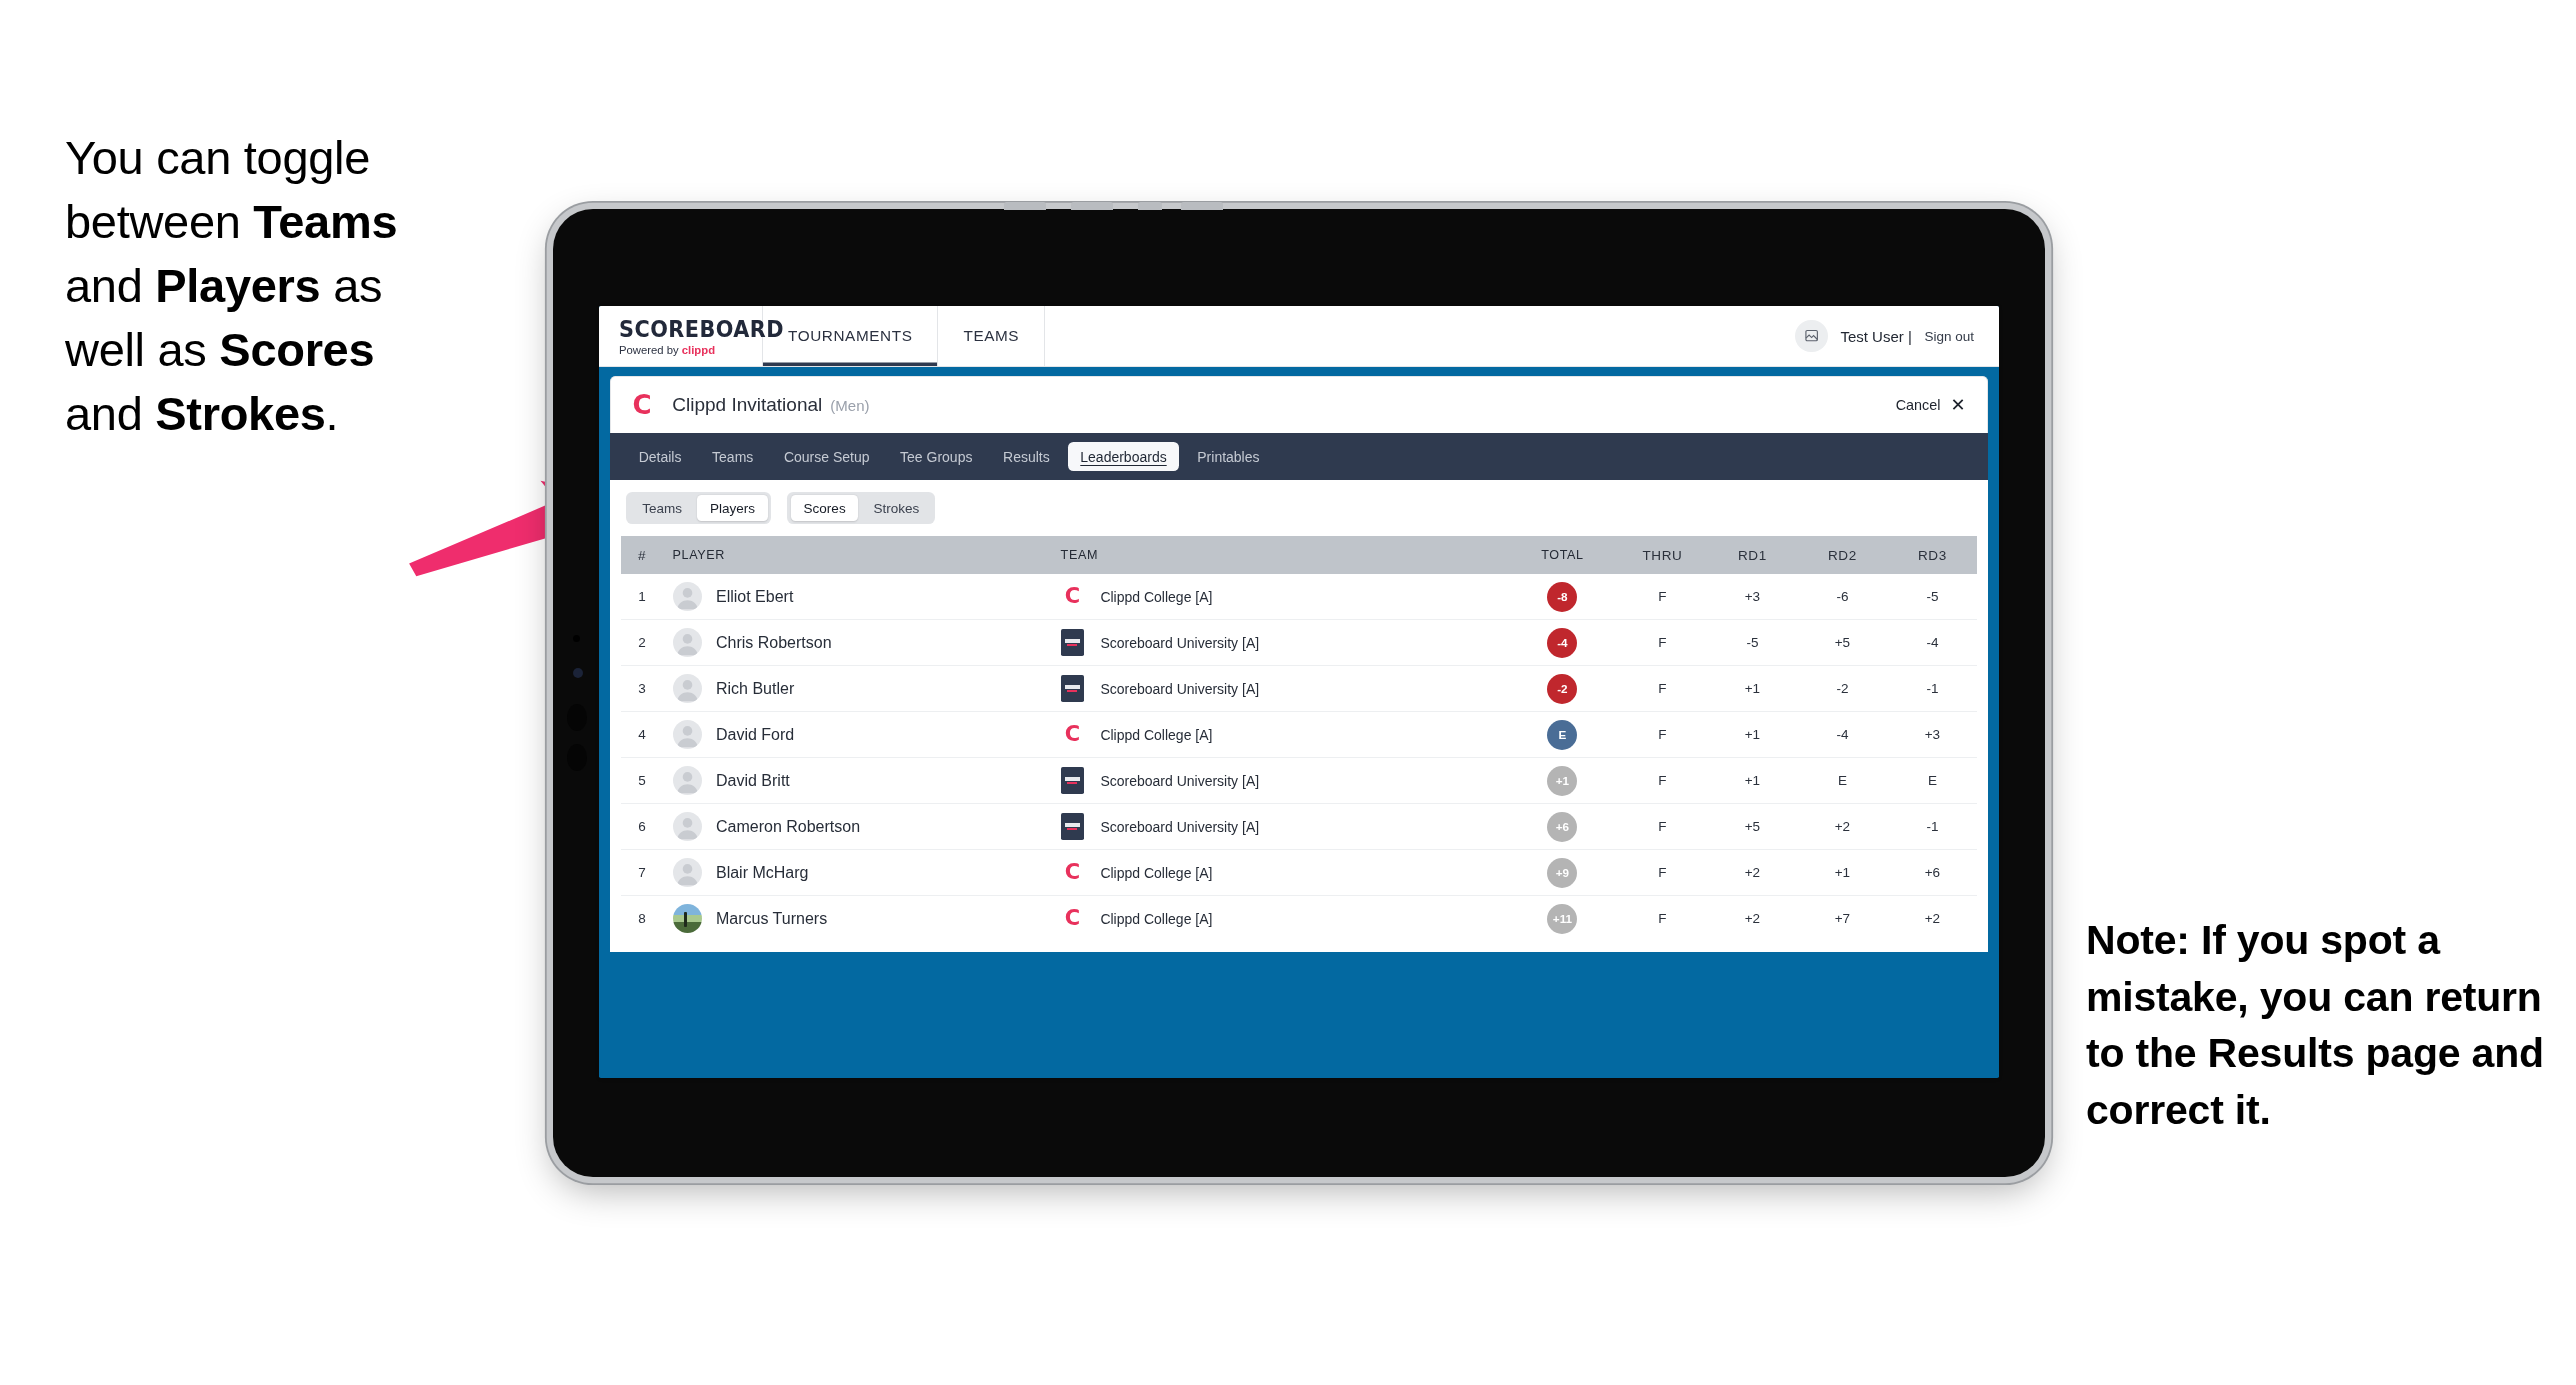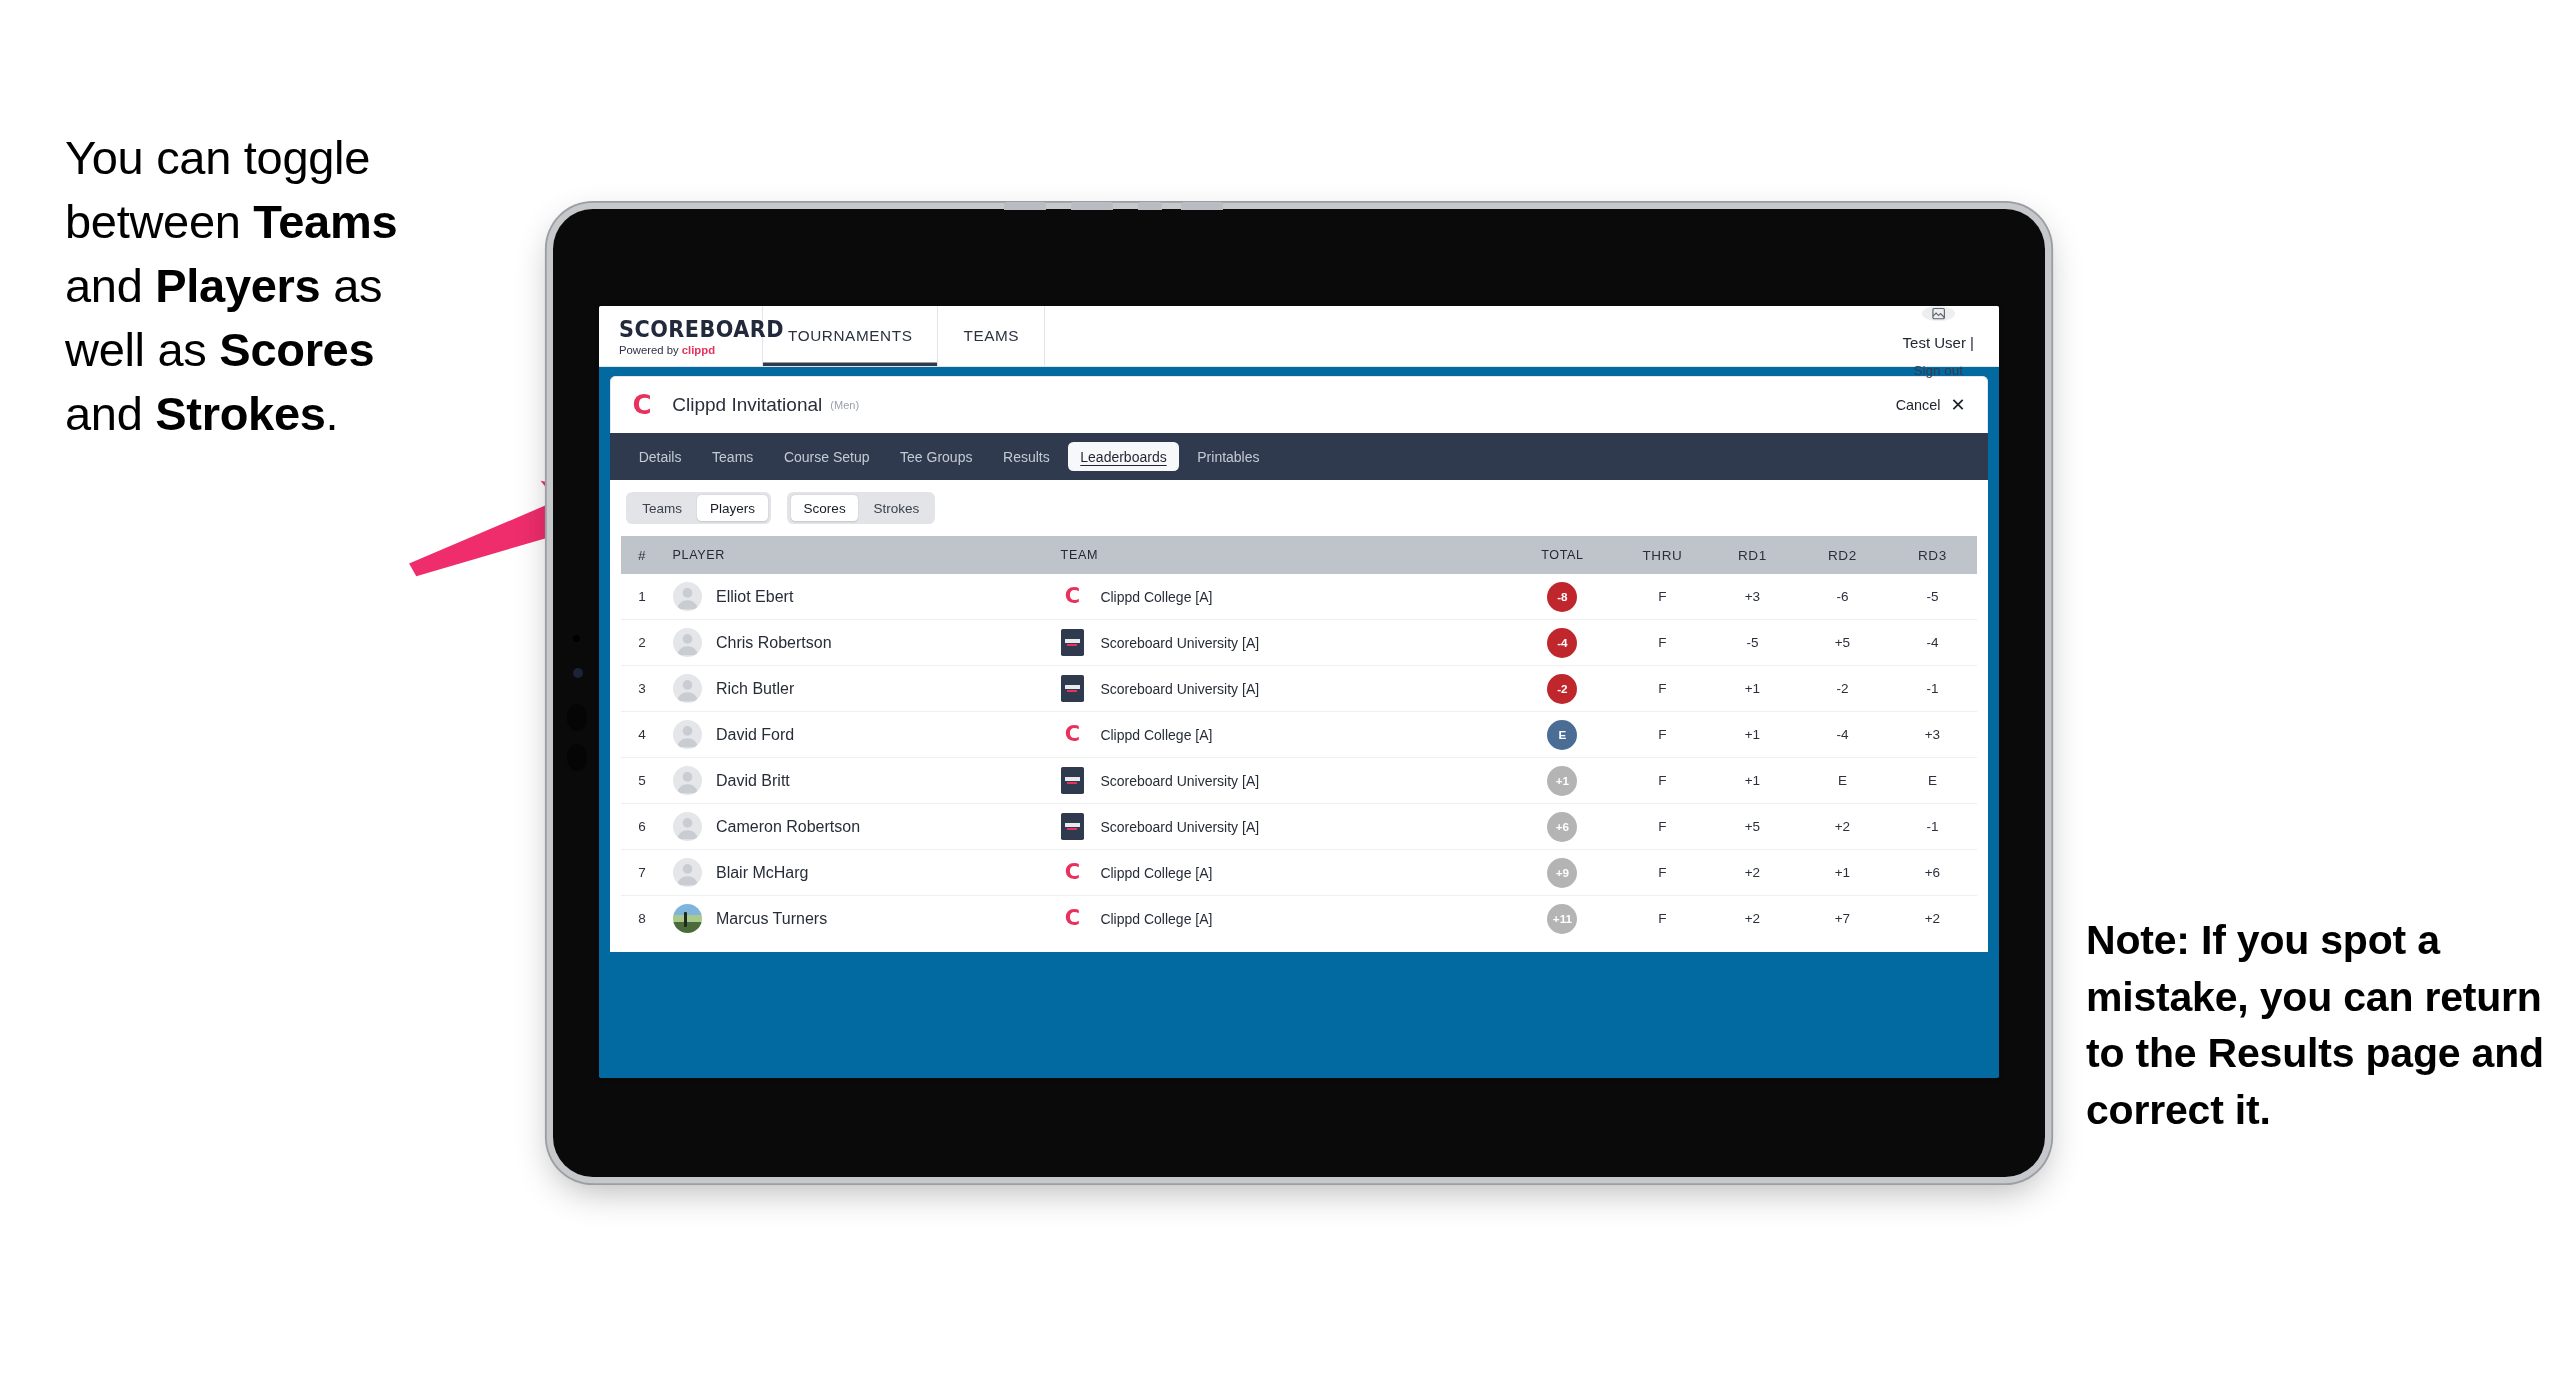--- a/index.html
+++ b/index.html
@@ -46,33 +46,33 @@
              box-sizing:border-box;border-right:0.9px solid #e3e5e8;}
   #logo-word{font-size:22.6px;font-weight:700;color:#22293a;letter-spacing:0.5px;
              font-family:"DejaVu Sans",sans-serif;transform:scaleX(.92);transform-origin:left center;}
   #logo-sub{font-size:11.3px;color:#2c3242;margin-top:1.8px;}
   #logo-sub .brand{color:#e8315c;font-weight:700;}
   .topnav{display:flex;align-items:stretch;}
   .topnav-item{display:flex;align-items:center;padding:8px 25px;font-size:15.3px;color:#2b3140;
                letter-spacing:0.6px;border-right:0.9px solid #e3e5e8;box-sizing:border-box;cursor:pointer;}
   .topnav-item.active{box-shadow:inset 0 -3.6px 0 #2f3a4f;font-weight:400;}
   #appbar-spacer{flex:1;}
-  #user-area{display:flex;align-items:center;padding-right:25px;gap:12.6px;flex-direction:column;}
+  #user-area{display:flex;align-items:center;padding-right:25px;gap:12.6px;}
   #user-avatar{width:32.5px;height:32.5px;border-radius:50%;background:#eceef0;display:flex;align-items:center;justify-content:center;}
   #user-name{font-size:15px;color:#222833;}
   #sign-out{font-size:13.5px;color:#343b48;cursor:pointer;}
 
   
   #tour-wrap{padding:9px 10.8px 0 10.8px;}
   #tour-head{background:#fff;border:0.9px solid #e4e6e9;border-bottom:none;border-radius:5.4px 5.4px 0 0;
              height:56px;display:flex;align-items:center;padding:0 21.7px;}
   #tour-logo{width:23.5px;font-size:26px;font-weight:700;color:#e8315c;line-height:1;
              font-family:"DejaVu Sans",sans-serif;}
   #tour-title{margin-left:16.3px;font-size:19px;color:#2a2f3a;}
-  #tour-sub{margin-left:8.1px;font-size:11px;color:#9aa0ab;}
+  #tour-sub{margin-left:8.1px;font-size:15px;color:#9aa0ab;}
   #tour-spacer{flex:1;}
   #cancel-btn{display:flex;align-items:center;gap:10px;font-size:14.4px;color:#1d222c;cursor:pointer;}
   #cancel-x{font-size:18px;line-height:1;}
 
   
   #tabbar{background:#2f3a4f;height:47px;display:flex;align-items:center;padding:0 16.3px;gap:5.4px;}
   .tab{font-size:14px;color:#c5cad3;padding:6.3px 12.6px;border-radius:5.4px;cursor:pointer;}
   .tab.active{background:#f7f8fa;color:#1f2633;text-decoration:underline;text-underline-offset:2.7px;}
 
   

